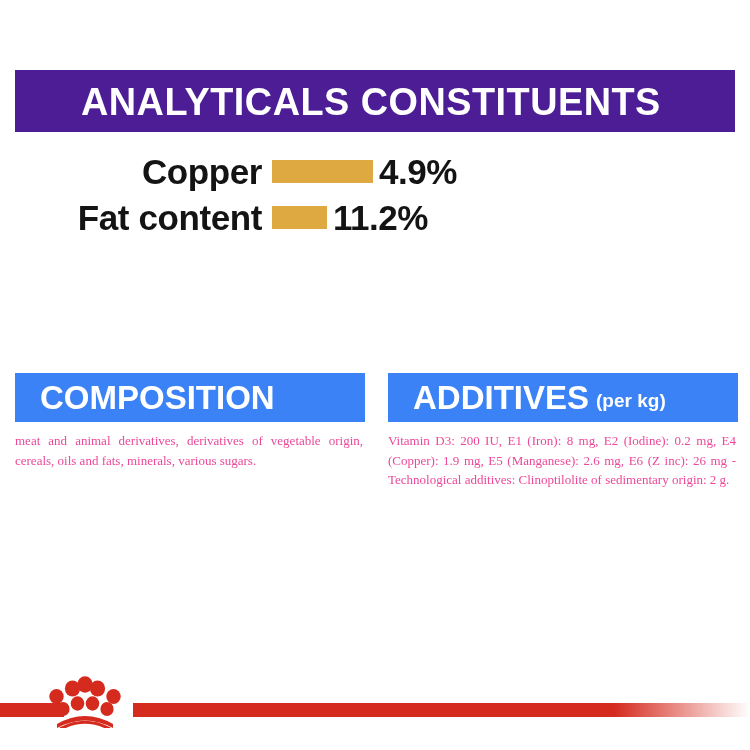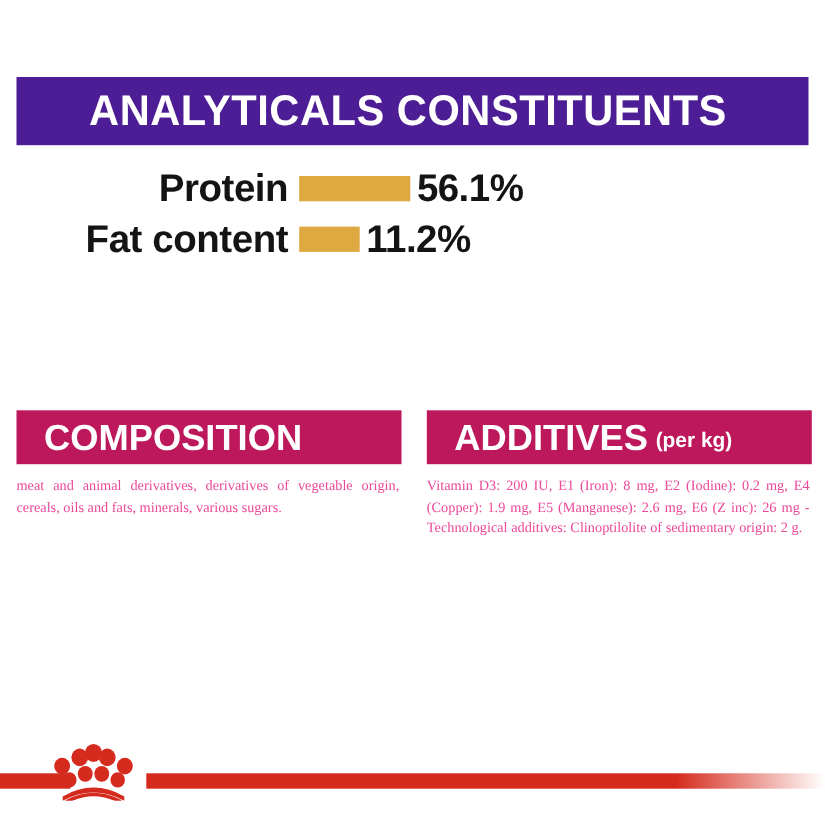--- a/index.html
+++ b/index.html
@@ -99,21 +99,21 @@
     top: 373px;
     width: 720px;
     display: flex;
     gap: 23px;
   }
   .column {
     width: 350px;
     flex: none;
   }
   .section-banner {
-    background: #be185d;
+    background: #3b82f6;
     height: 49px;
     display: flex;
     align-items: center;
     box-sizing: border-box;
     padding-left: 25px;
     white-space: nowrap;
   }
   .section-title {
     color: #ffffff;
     font-family: "Liberation Sans", sans-serif;
@@ -179,24 +179,24 @@
 
 <div class="page">
 
   <div class="analyticals-banner">
     <div class="analyticals-title">ANALYTICALS CONSTITUENTS</div>
   </div>
 
   <div class="nutrients">
 
     <div class="nutrient-row">
-      <div class="nutrient-label">Protein</div>
+      <div class="nutrient-label">Copper</div>
       <div class="nutrient-bar-wrap">
         <div class="nutrient-bar" style="width:101px"></div>
-        <div class="nutrient-value">56.1%</div>
+        <div class="nutrient-value">4.9%</div>
       </div>
     </div>
 
     <div class="nutrient-row">
       <div class="nutrient-label">Fat content</div>
       <div class="nutrient-bar-wrap">
         <div class="nutrient-bar" style="width:55px"></div>
         <div class="nutrient-value">11.2%</div>
       </div>
     </div>

